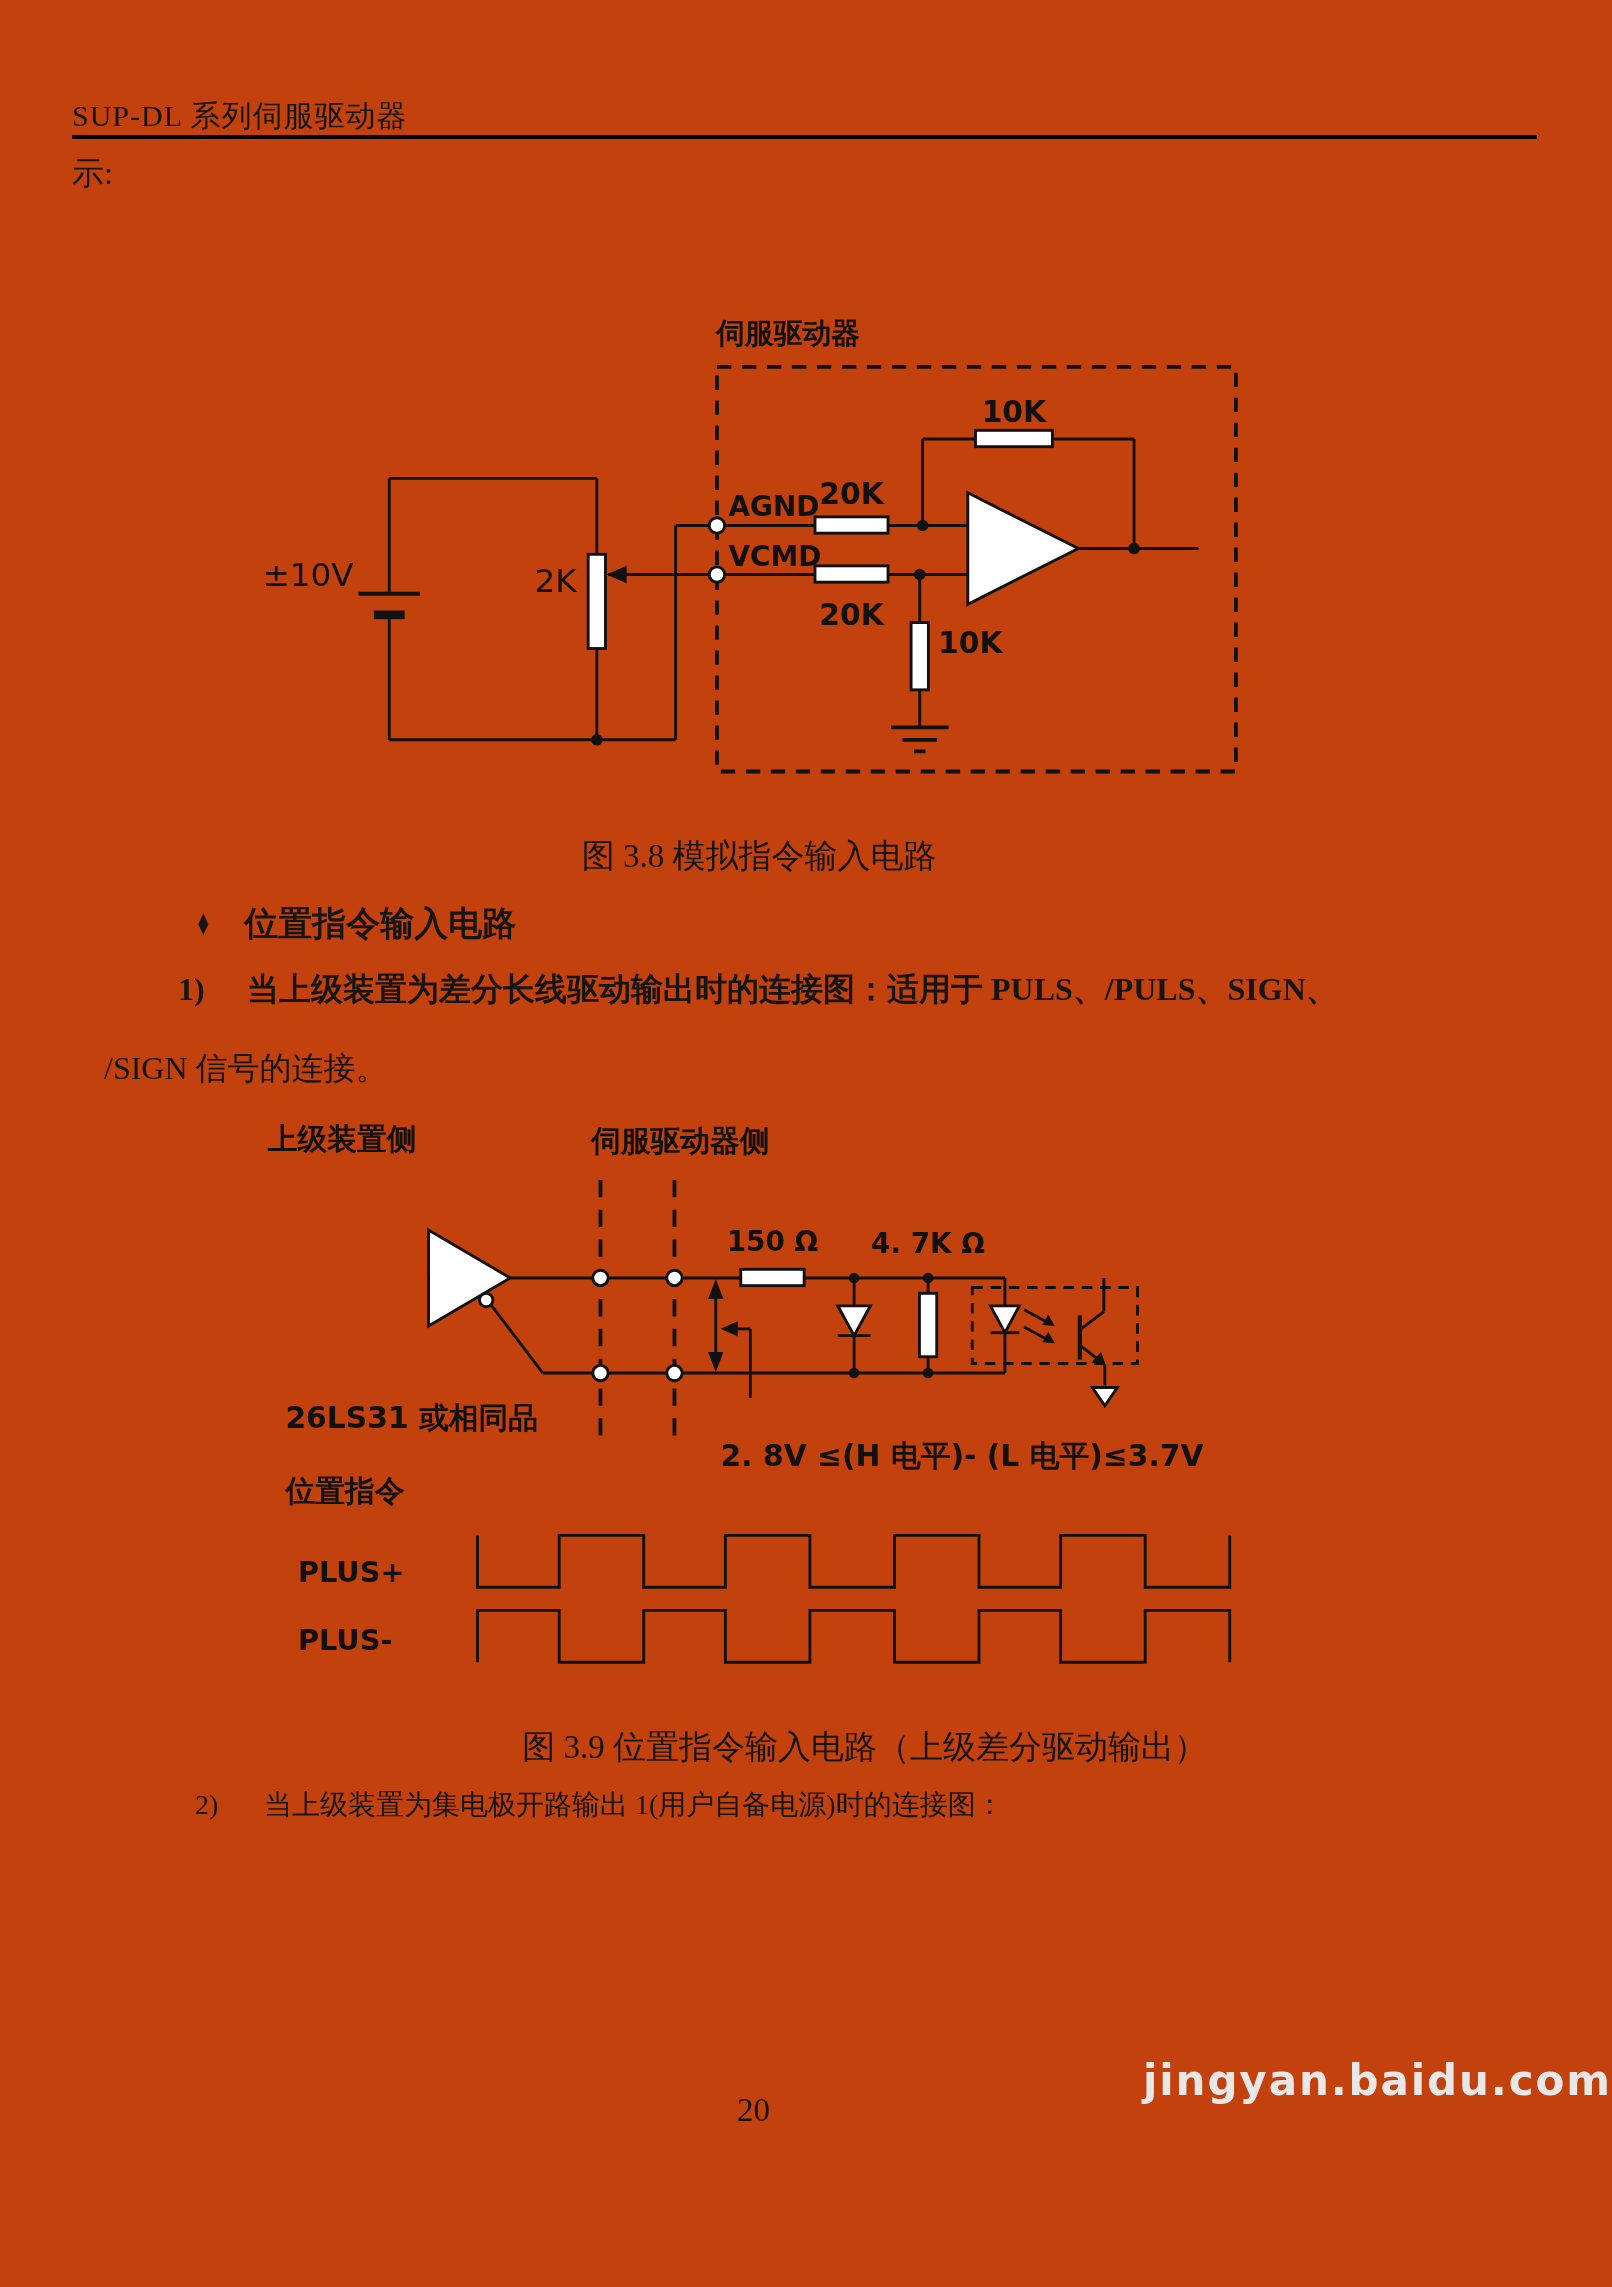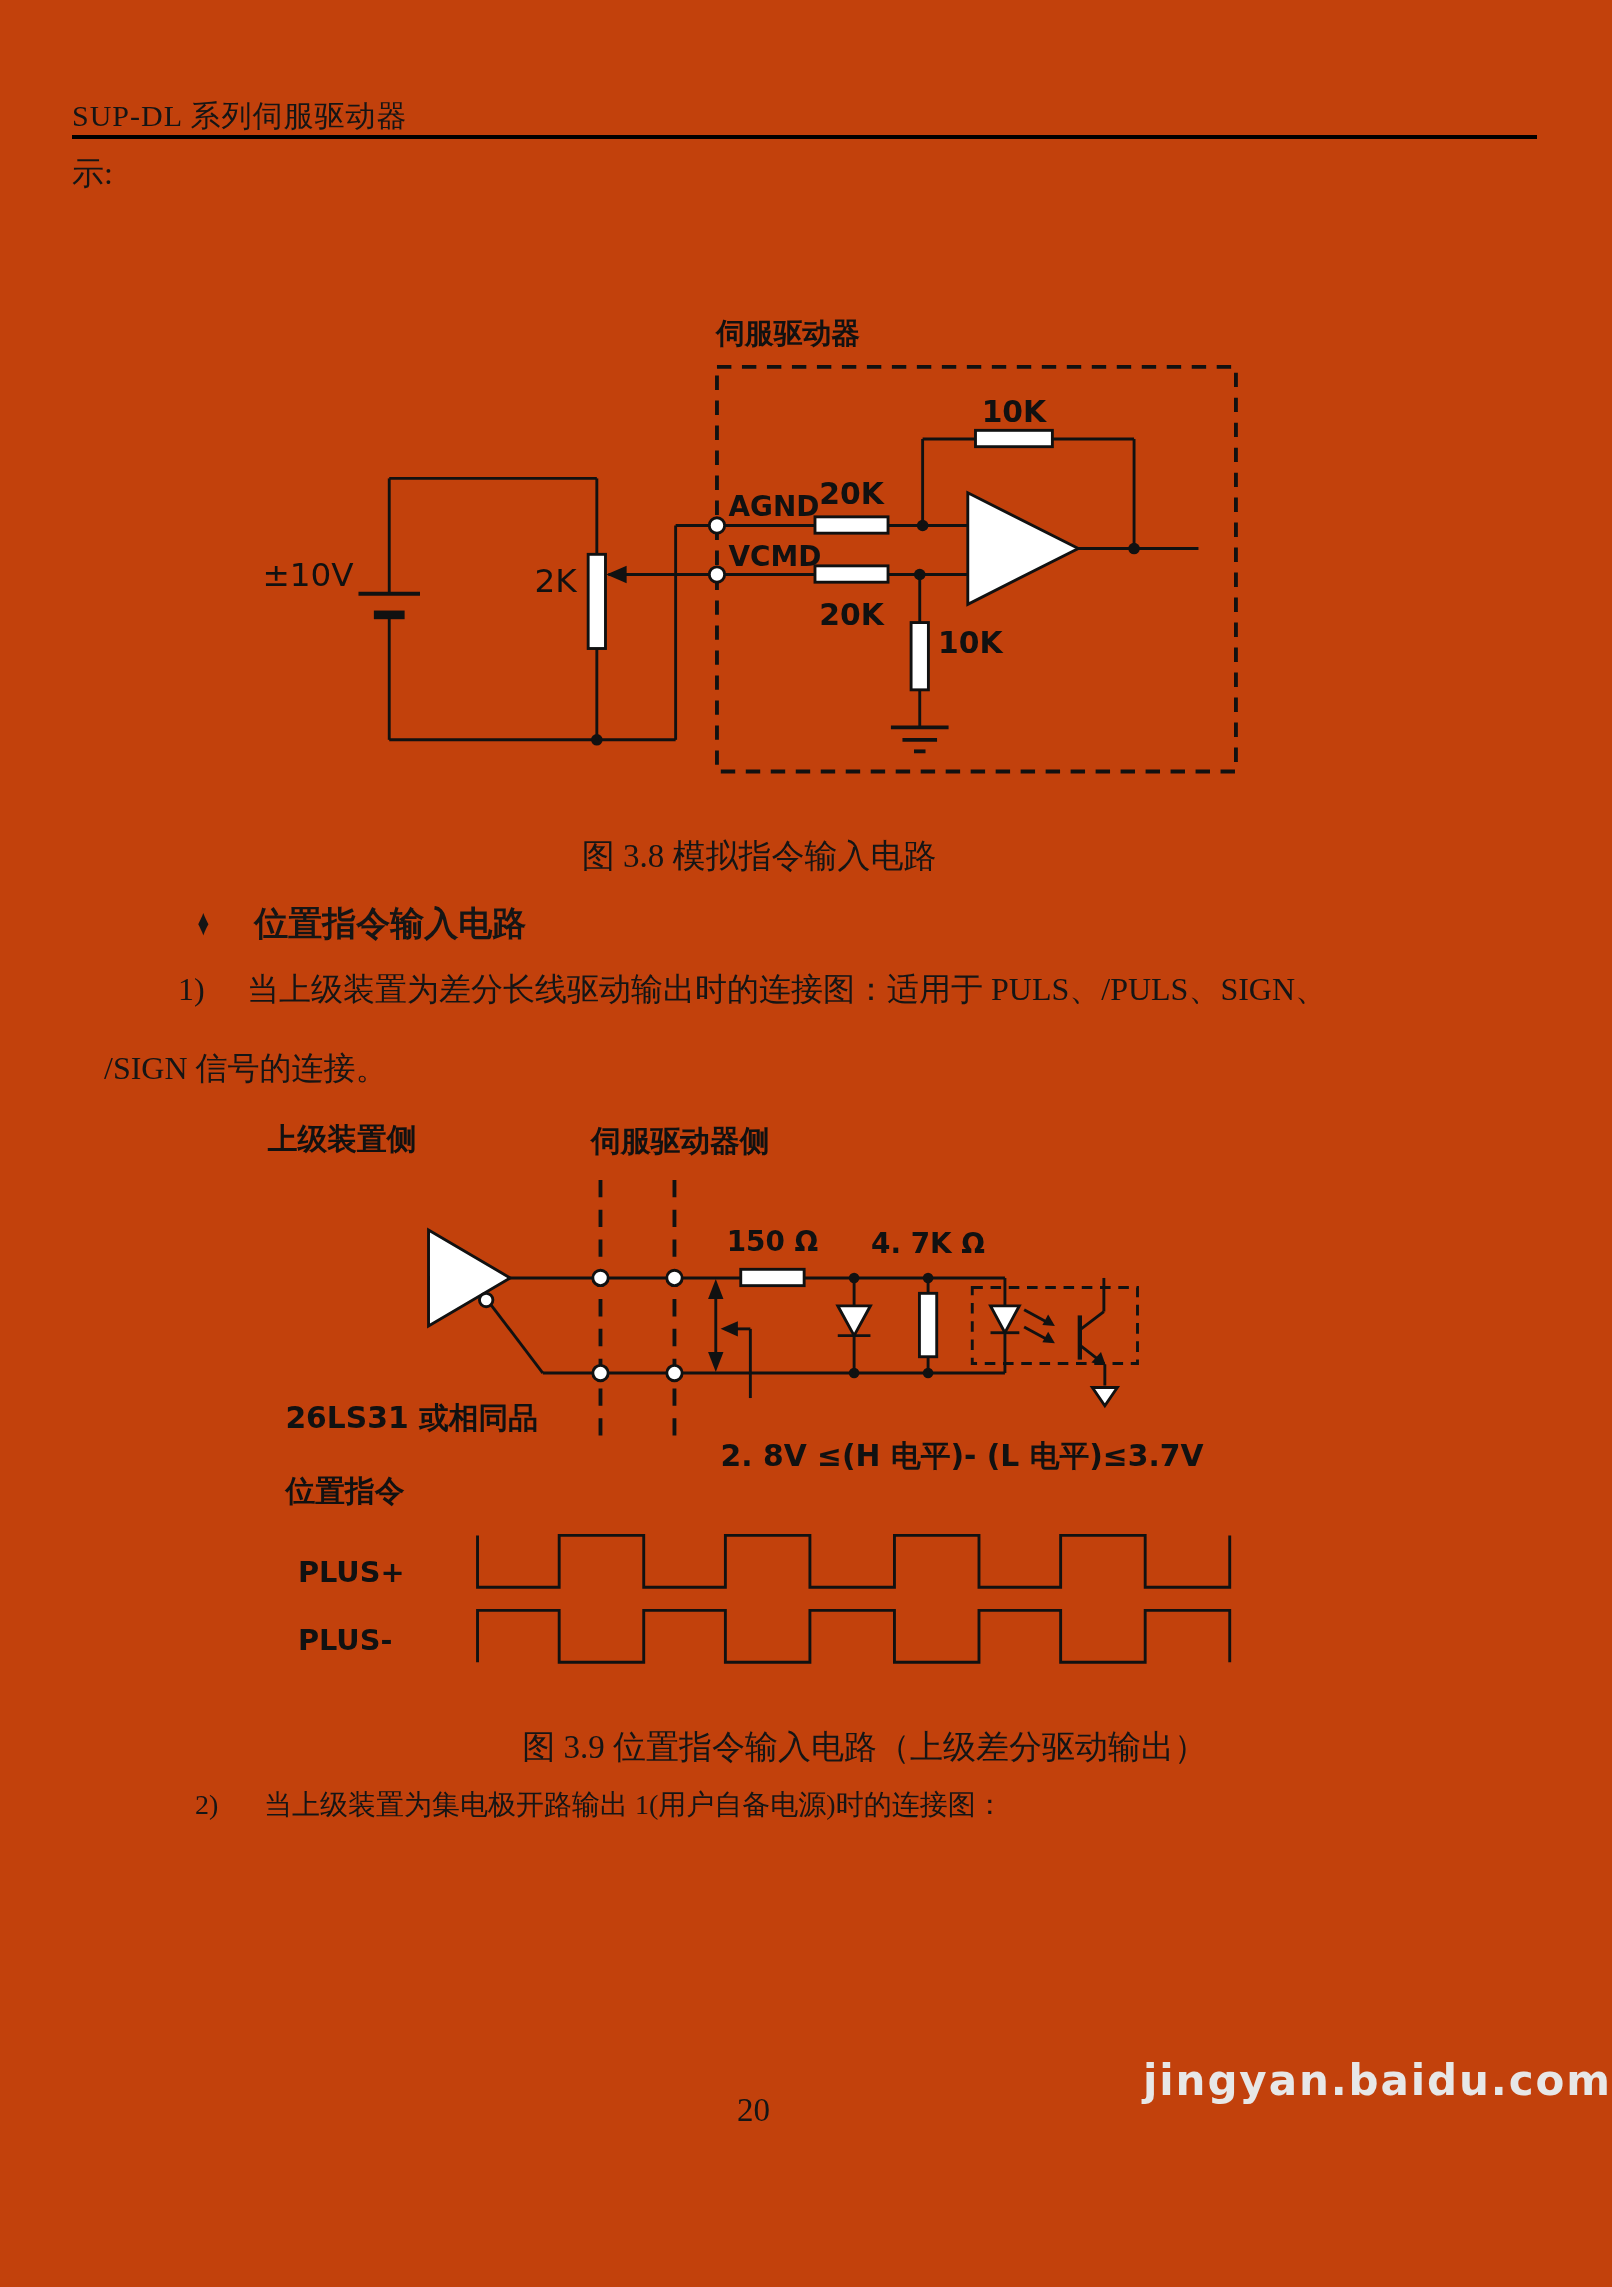--- a/index.html
+++ b/index.html
@@ -107,24 +107,24 @@
         <path class="wire4" d="M951,782 H963"></path>
       </g>
       <text x="976" y="680" font-size="31" class="heiti">10K</text>
     </g>
   </svg>
 
   <div class="abs ctr" style="left:365px;top:834px;width:788px;font-size:33px;">图 3.8 模拟指令输入电路</div>
 
   <div class="abs" style="left:194px;top:901px;font-size:37px;">
     <span class="bullet-icon">♦</span>
-    <span class="heiti" style="font-size:34px;margin-left:32px;">位置指令输入电路</span>
-  </div>
-
-  <div class="abs" style="left:178px;top:968px;font-size:32px;">
+    <span class="heiti" style="font-size:34px;margin-left:22px;">位置指令输入电路</span>
+  </div>
+
+  <div class="abs" style="left:178px;top:968px;font-size:32px;font-weight:bold;">
     <span class="num">1)</span><span>当上级装置为差分长线驱动输出时的连接图：适用于 PULS、/PULS、SIGN、</span>
   </div>
   <div class="abs" style="left:72px;top:1047px;font-size:32px;margin-left:32px;">/SIGN 信号的连接。</div>
 
   <svg class="abs" style="left:173px;top:1105px;" width="1172" height="588" viewBox="180 1150 1220 612">
 
     <text x="356" y="1196" font-size="31" text-anchor="middle" class="heiti">上级装置侧</text>
     <text x="708" y="1198" font-size="31" text-anchor="middle" class="heiti">伺服驱动器侧</text>
 
     <path class="dashv" d="M625,1228 V1505"></path>

